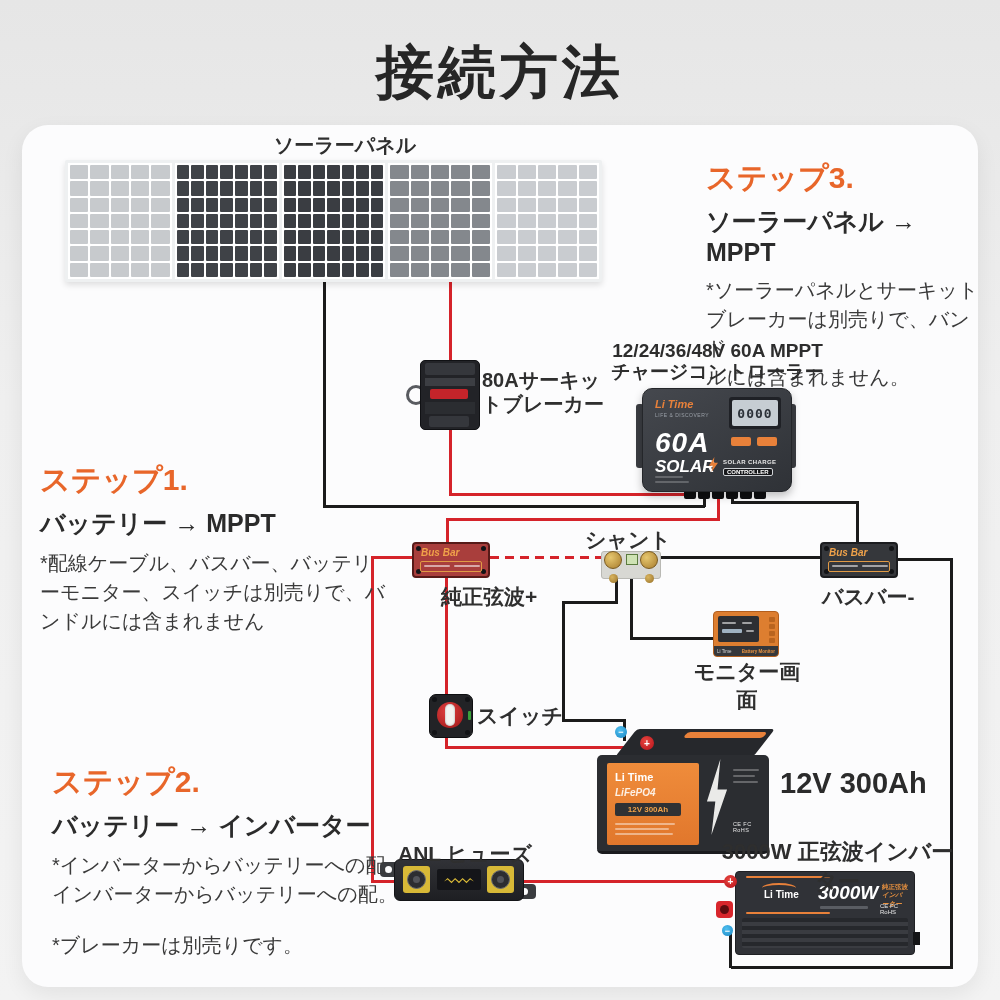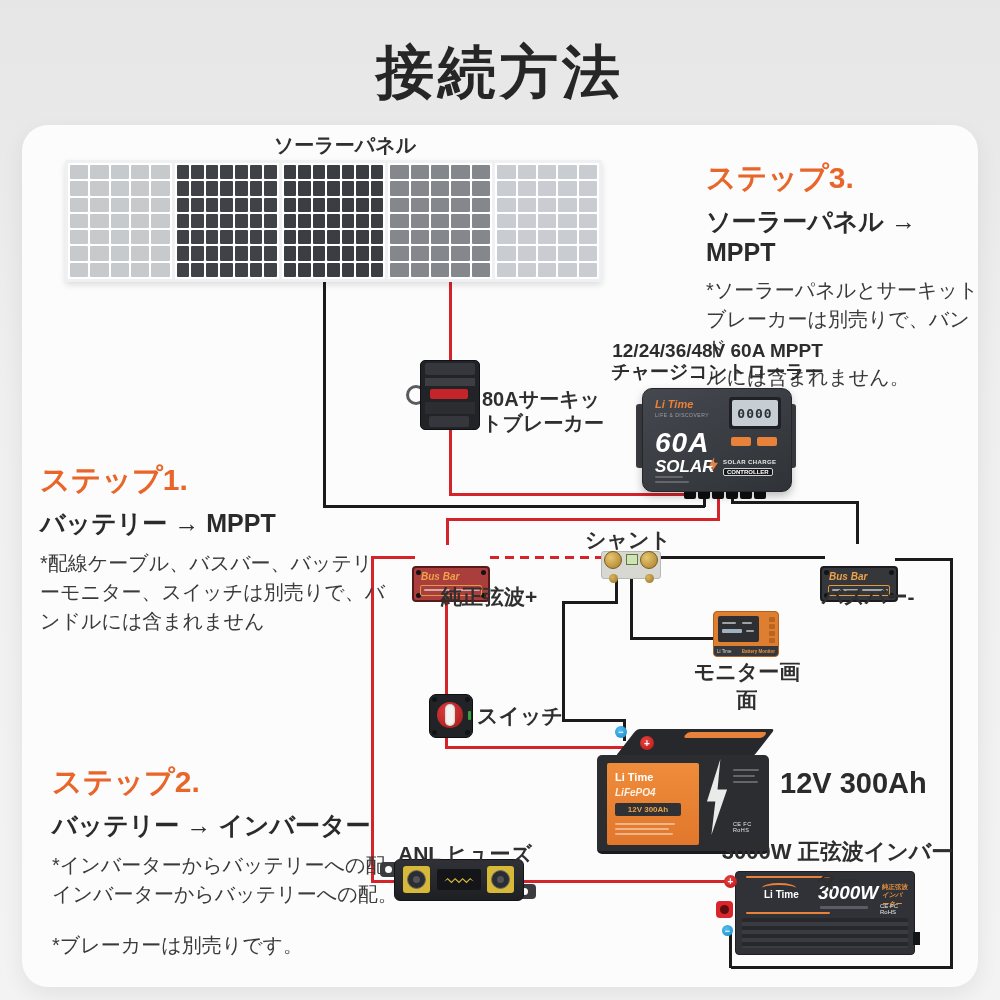--- a/index.html
+++ b/index.html
@@ -53,21 +53,21 @@
   #mppt .btn{position:absolute;width:20px;height:9px;background:#E8813A;border-radius:2px;top:48px;}
   #mppt .amp{position:absolute;left:12px;top:38px;font-size:28px;font-weight:900;font-style:italic;color:#fff;letter-spacing:1px;}
   #mppt .tech{position:absolute;left:12px;top:68px;font-size:17px;font-weight:900;font-style:italic;color:#fff;}
   #mppt .bolt{position:absolute;left:66px;top:68px;width:9px;height:15px;background:#E8813A;
         clip-path:polygon(60% 0,0 58%,42% 58%,28% 100%,100% 38%,52% 38%);}
   #mppt .sc1{position:absolute;left:80px;top:70px;font-size:6px;font-weight:700;color:#e8e8e8;letter-spacing:.4px;}
   #mppt .sc2{position:absolute;left:80px;top:79px;font-size:6px;font-weight:700;color:#fff;background:#17181b;
         border:1px solid #cfd2d6;border-radius:2px;padding:0 3px;}
   .mterm{position:absolute;top:482px;width:12px;height:17px;background:#0e0f11;border-radius:2px;z-index:4;}
   
-  .busbar{position:absolute;width:78px;height:36px;border-radius:4px;z-index:5;box-sizing:border-box;margin-top:24px;}
+  .busbar{position:absolute;width:78px;height:36px;border-radius:4px;z-index:5;box-sizing:border-box;}
   .busbar .bbtxt{position:absolute;left:7px;top:3px;font-size:10px;font-weight:800;font-style:italic;color:#F0A24A;}
   .busbar .strip{position:absolute;left:6px;right:6px;top:17px;height:9px;border:1px solid #e09a45;border-radius:2px;}
   #busbar-pos{left:412px;top:542px;background:#A93E3C;border:2px solid #571a18;}
   #busbar-neg{left:820px;top:542px;background:#35373b;border:2px solid #1b1c1f;}
   
   #shunt-base{left:601px;top:551px;width:58px;height:26px;background:#d8d8d3;border-radius:3px;z-index:5;
         border:1px solid #b9b9b4;}
   .brass{position:absolute;width:16px;height:16px;border-radius:50%;z-index:6;
         background:radial-gradient(circle at 35% 35%,#e6c76f,#a87c2c);border:1px solid #7a5a1e;}
   #shunt-chip{left:626px;top:554px;width:10px;height:9px;background:#cfe3b4;border:1px solid #5b7b3f;z-index:6;}
@@ -426,21 +426,21 @@
 </div>
 
 <div class="abs" id="breaker-ring"></div>
 <div class="abs" id="breaker">
   <div class="t1"></div>
   <div class="t2"></div>
   <div class="sw"></div>
   <div class="t3"></div>
   <div class="t4"></div>
 </div>
-<div class="abs clabel" style="left:482px;top:387px;line-height:24px">
+<div class="abs clabel" style="left:482px;top:368px;line-height:24px">
   <div>80Aサーキッ</div>
   <div>トブレーカー</div>
 </div>
 
 <div class="abs" id="mppt-title">
   <div>12/24/36/48V 60A MPPT</div>
   <div>チャージコントローラー</div>
 </div>
 <div class="mppt-ear" style="left:636px;top:404px"></div>
 <div class="mppt-ear" style="left:788px;top:404px"></div>

